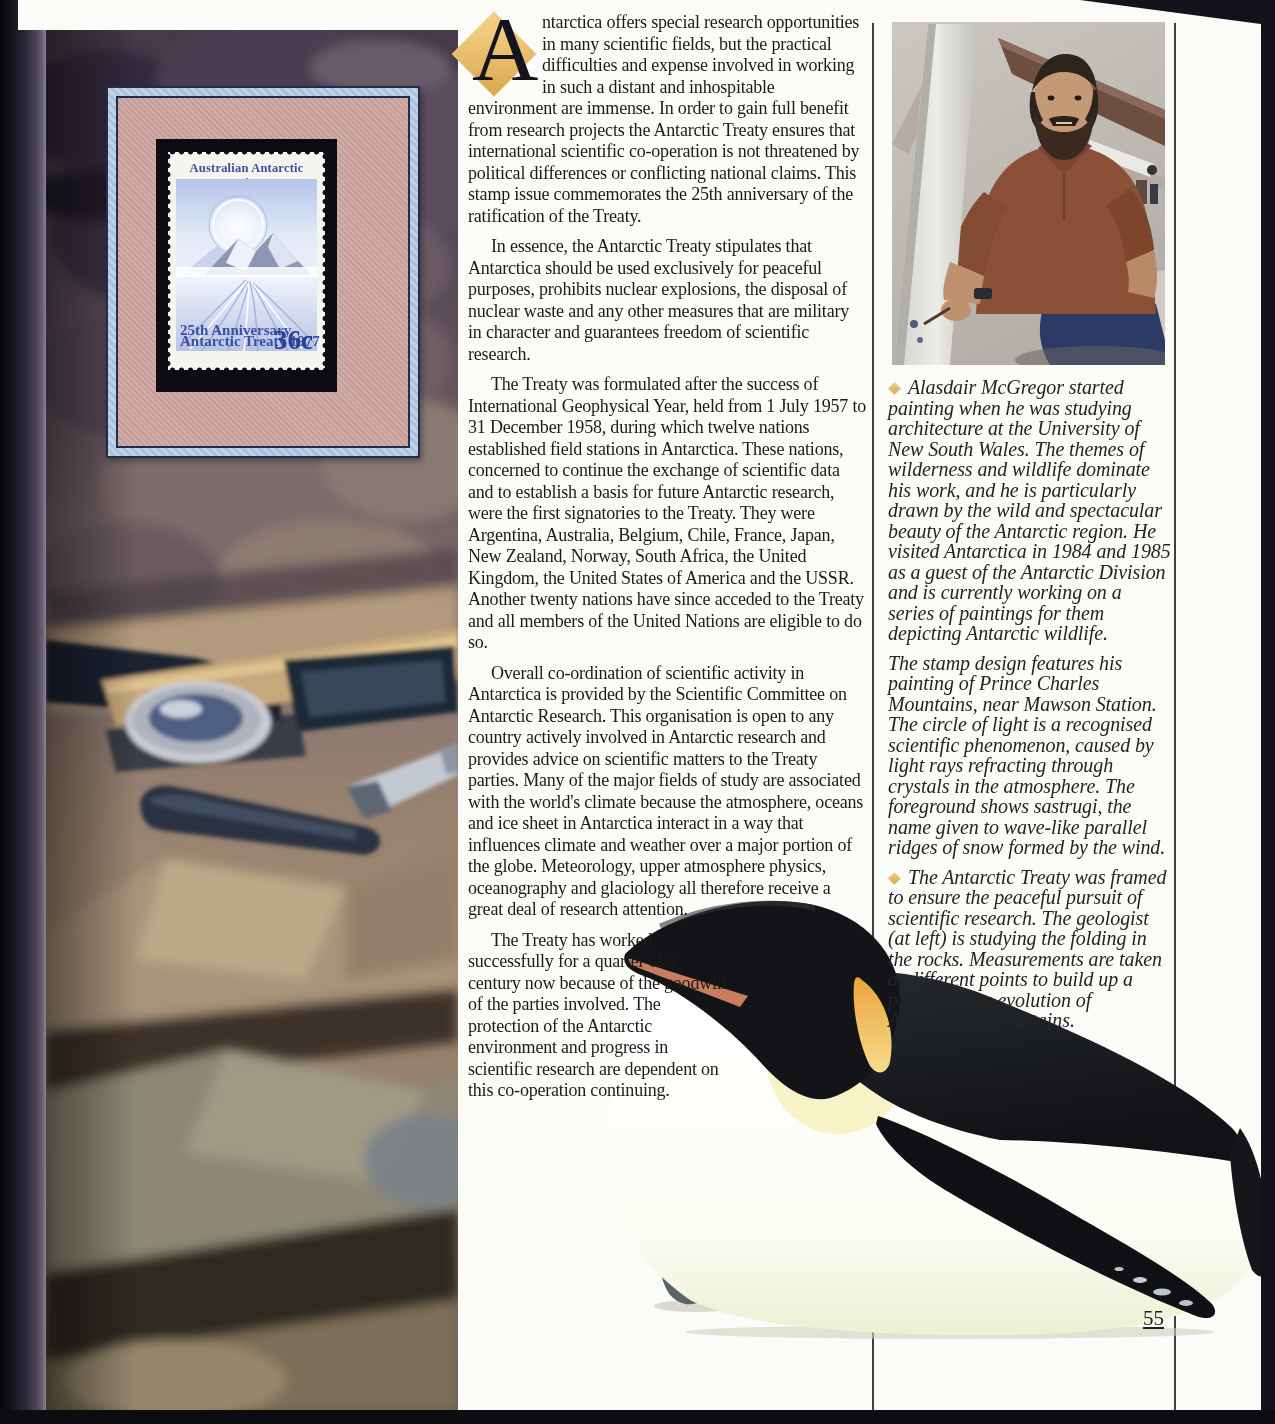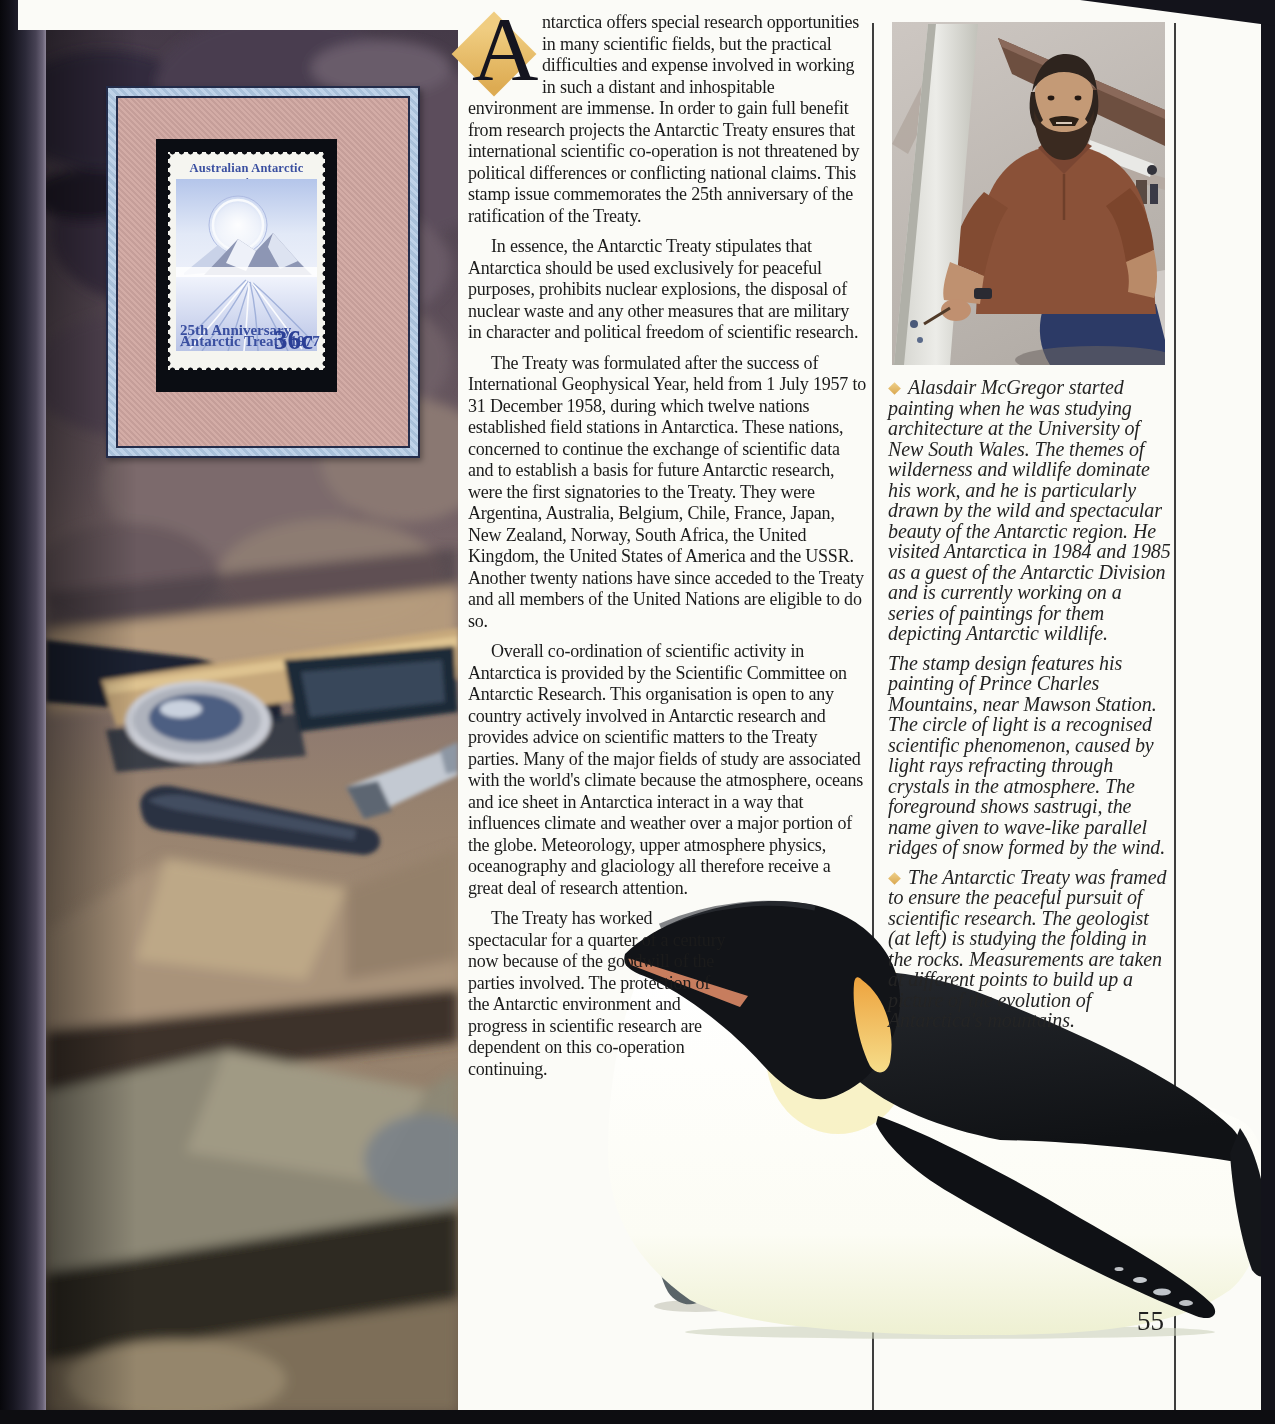--- a/index.html
+++ b/index.html
@@ -61,21 +61,21 @@
   .captions{position:absolute;left:888px;top:377px;width:283px;z-index:2;
     font-style:italic;font-size:20px;line-height:20.5px;color:#242424;letter-spacing:-0.1px;}
   .captions p{margin:0 0 9px 0;}
   .diamond-bullet{display:inline-block;width:9px;height:9px;transform:rotate(45deg);
     background:linear-gradient(135deg,#eed08a,#daa74e);margin:0 9px 1px 2px;}
 
   
   .penguin{position:absolute;left:600px;top:878px;width:675px;height:462px;z-index:1;}
 
   .page-num{position:absolute;left:1108px;top:1306px;width:56px;text-align:right;
-    font-size:27px;color:#202020;z-index:3;}
+    font-size:21px;color:#202020;z-index:3;text-decoration:underline;}
 </style>
 </head>
 <body>
 
 <div class="canvas">
 
   <div class="vrule mid"></div>
   <div class="vrule right"></div>
 
   <svg class="rock-photo" viewBox="0 0 412 1382" preserveAspectRatio="none">
@@ -213,24 +213,24 @@
         </div>
       </div>
     </div>
   </div>
 
   <div class="col-center">
     <p><span class="dropcap">
           <span class="dc-diamond"></span>
           <span class="dc-letter">A</span>
         </span><span>ntarctica offers special research opportunities in many scientific fields, but the practical difficulties and expense involved in working in such a distant and inhospitable environment are immense. In order to gain full benefit from research projects the Antarctic Treaty ensures that international scientific co-operation is not threatened by political differences or conflicting national claims. This stamp issue commemorates the 25th anniversary of the ratification of the Treaty.</span></p>
-    <p class="ind">In essence, the Antarctic Treaty stipulates that Antarctica should be used exclusively for peaceful purposes, prohibits nuclear explosions, the disposal of nuclear waste and any other measures that are military in character and political freedom of scientific research.</p>
+    <p class="ind">In essence, the Antarctic Treaty stipulates that Antarctica should be used exclusively for peaceful purposes, prohibits nuclear explosions, the disposal of nuclear waste and any other measures that are military in character and guarantees freedom of scientific research.</p>
     <p class="ind">The Treaty was formulated after the success of International Geophysical Year, held from 1 July 1957 to 31 December 1958, during which twelve nations established field stations in Antarctica. These nations, concerned to continue the exchange of scientific data and to establish a basis for future Antarctic research, were the first signatories to the Treaty. They were Argentina, Australia, Belgium, Chile, France, Japan, New Zealand, Norway, South Africa, the United Kingdom, the United States of America and the USSR. Another twenty nations have since acceded to the Treaty and all members of the United Nations are eligible to do so.</p>
     <p class="ind">Overall co-ordination of scientific activity in Antarctica is provided by the Scientific Committee on Antarctic Research. This organisation is open to any country actively involved in Antarctic research and provides advice on scientific matters to the Treaty parties. Many of the major fields of study are associated with the world's climate because the atmosphere, oceans and ice sheet in Antarctica interact in a way that influences climate and weather over a major portion of the globe. Meteorology, upper atmosphere physics, oceanography and glaciology all therefore receive a great deal of research attention.</p>
-    <p class="ind narrow">The Treaty has worked spectacular for a quarter of a century now because of the goodwill of the parties involved. The protection of the Antarctic environment and progress in scientific research are dependent on this co-operation continuing.</p>
+    <p class="ind narrow">The Treaty has worked successfully for a quarter of a century now because of the goodwill of the parties involved. The protection of the Antarctic environment and progress in scientific research are dependent on this co-operation continuing.</p>
   </div>
 
   <svg class="painter-photo" viewBox="0 0 273 343" preserveAspectRatio="none">
     <defs>
       <linearGradient id="ceil" x1="0" y1="0" x2="0.4" y2="1">
         <stop offset="0" stop-color="#cdc7c2"></stop>
           <stop offset="1" stop-color="#b4aea8"></stop>
       </linearGradient>
       <linearGradient id="canv" x1="0" y1="0" x2="1" y2="0">
         <stop offset="0" stop-color="#d2d2cc"></stop>

